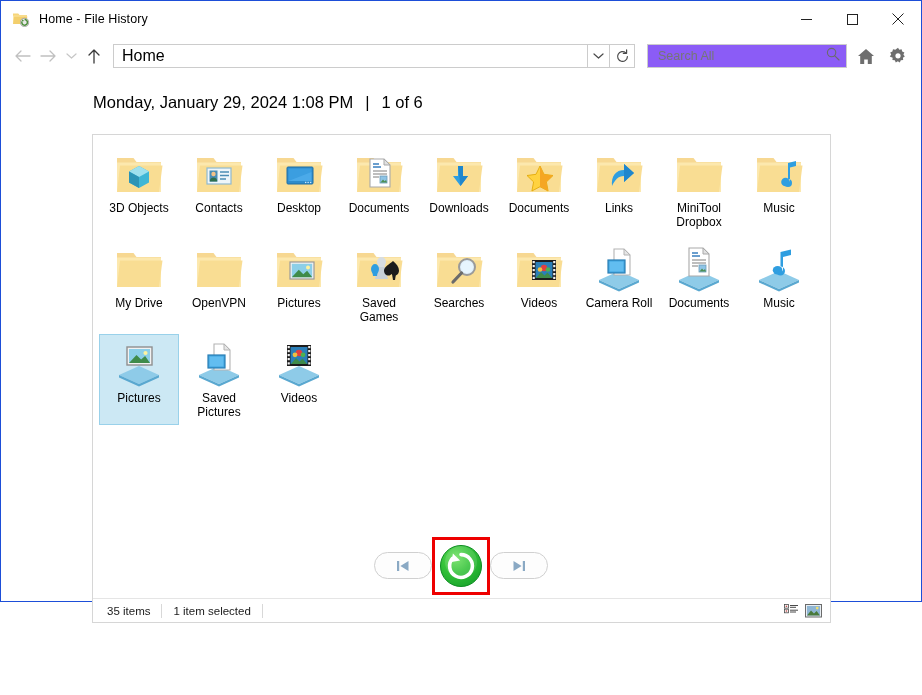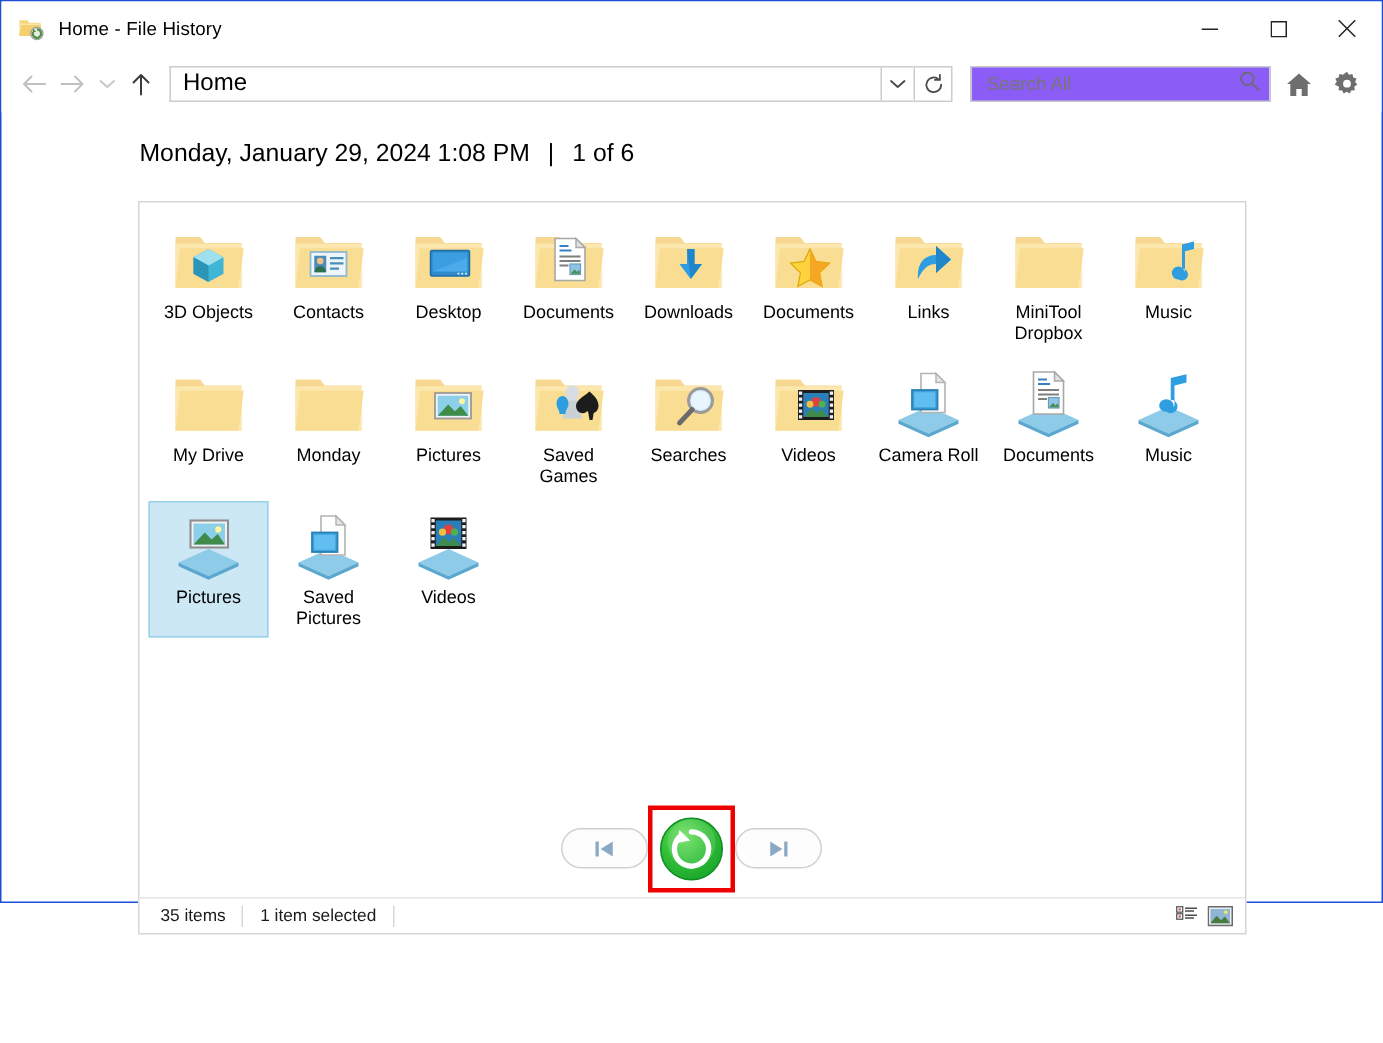--- a/index.html
+++ b/index.html
@@ -465,21 +465,21 @@
               <path d="M5 16.5h42.5L44 43H2z" fill="#f9dd93"></path>
             </svg></div>
           <div class="item-label">My Drive</div>
         </div>
         <div class="item">
           <div class="item-icon"><svg width="48" height="48" viewBox="0 0 48 48">
               <path d="M2 9h16.5l3 4H46v30H2z" fill="#f7d892"></path>
               <path d="M2 13.5h44v29.5H2z" fill="#fce8ae"></path>
               <path d="M5 16.5h42.5L44 43H2z" fill="#f9dd93"></path>
             </svg></div>
-          <div class="item-label">Monday</div>
+          <div class="item-label">OpenVPN</div>
         </div>
         <div class="item">
           <div class="item-icon"><svg width="48" height="48" viewBox="0 0 48 48">
               <path d="M2 9h16.5l3 4H46v30H2z" fill="#f7d892"></path>
               <path d="M2 13.5h44v29.5H2z" fill="#fce8ae"></path>
               <path d="M5 16.5h42.5L44 43H2z" fill="#f9dd93"></path>
               <g transform="translate(15,18)">
                 <rect x="0" y="0" width="24" height="17" fill="#f2f2f2" stroke="#9a9a9a" stroke-width="1.2"></rect>
                 <rect x="1.8" y="1.8" width="20.4" height="13.4" fill="#8ccfe8"></rect>
                 <path d="M1.8 15.2l7-7.5 4.5 4.5 3.8-3.5 5.1 6.5z" fill="#3f8b4a"></path>

